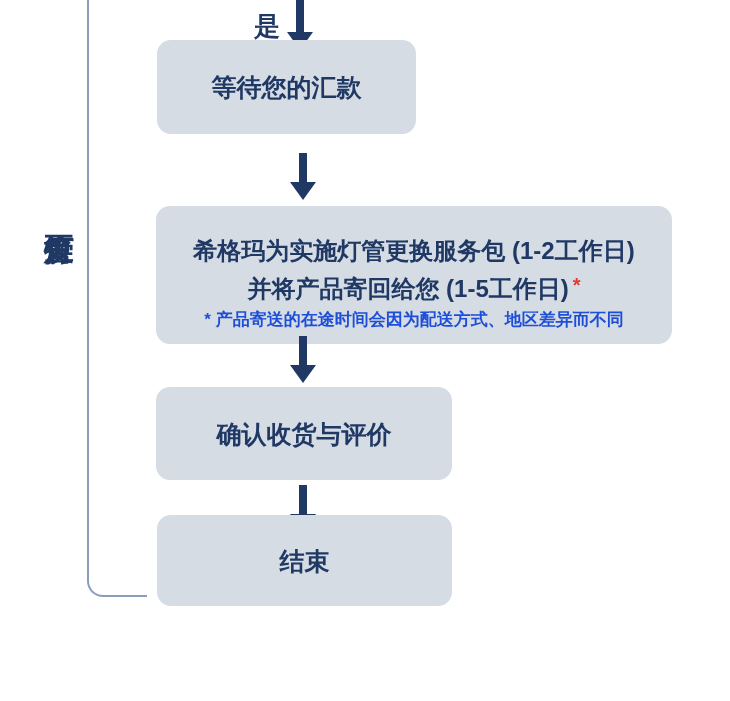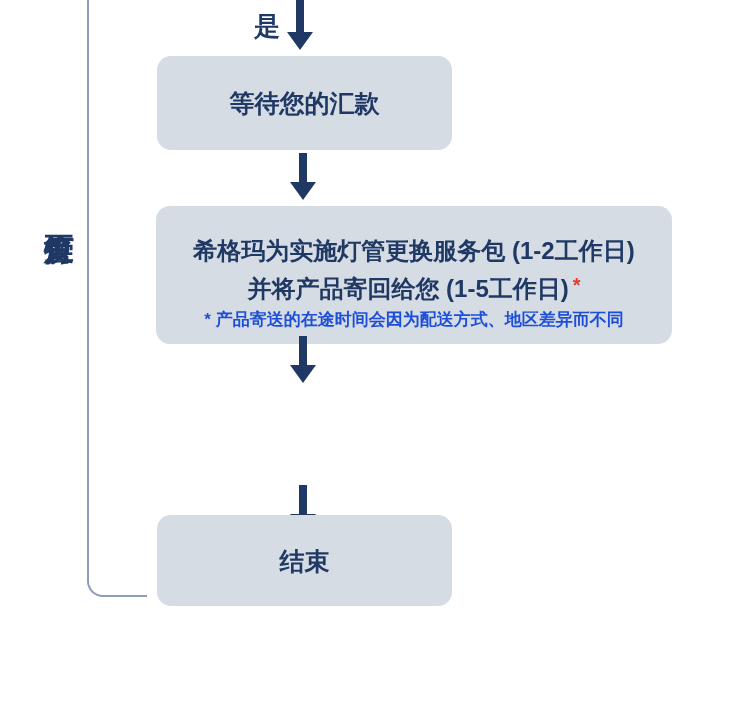--- a/index.html
+++ b/index.html
@@ -60,21 +60,21 @@
     border-radius: 14px;
     display: flex;
     flex-direction: column;
     align-items: center;
     justify-content: center;
     text-align: center;
     color: #1f3864;
     font-weight: 700;
   }
   .node-label { font-size: 25px; line-height: 1.2; }
-  .node1 { left: 157px; top: 56px;  width: 295px; height: 94px; }
+  .node1 { left: 157px; top: 40px;  width: 259px; height: 94px; }
   .node2 { left: 156px; top: 206px; width: 516px; height: 122px; padding-top: 16px; }
   .node3 { left: 156px; top: 387px; width: 296px; height: 93px; }
   .node4 { left: 157px; top: 515px; width: 295px; height: 91px; }
 
   .node2 .line { font-size: 24px; line-height: 34px; color: #1f3864; }
   .node2 .asterisk {
     color: #e4392c;
     font-size: 20px;
     vertical-align: 5px;
     margin-left: 4px;
@@ -137,20 +137,23 @@
     <div class="line">希格玛为实施灯管更换服务包 (1-2工作日)</div>
     <div class="line"><span>并将产品寄回给您 (1-5工作日)</span><span class="asterisk">*</span></div>
     <div class="note">* 产品寄送的在途时间会因为配送方式、地区差异而不同</div>
   </div>
 
   <div class="arrow arrow-2">
     <div class="shaft"></div>
     <div class="head"></div>
   </div>
 
+  <div class="node node3">
+    <div class="node-label">确认收货与评价</div>
+  </div>
 
   <div class="arrow arrow-3">
     <div class="shaft"></div>
     <div class="head"></div>
   </div>
 
   <div class="node node4">
     <div class="node-label">结束</div>
   </div>
 

